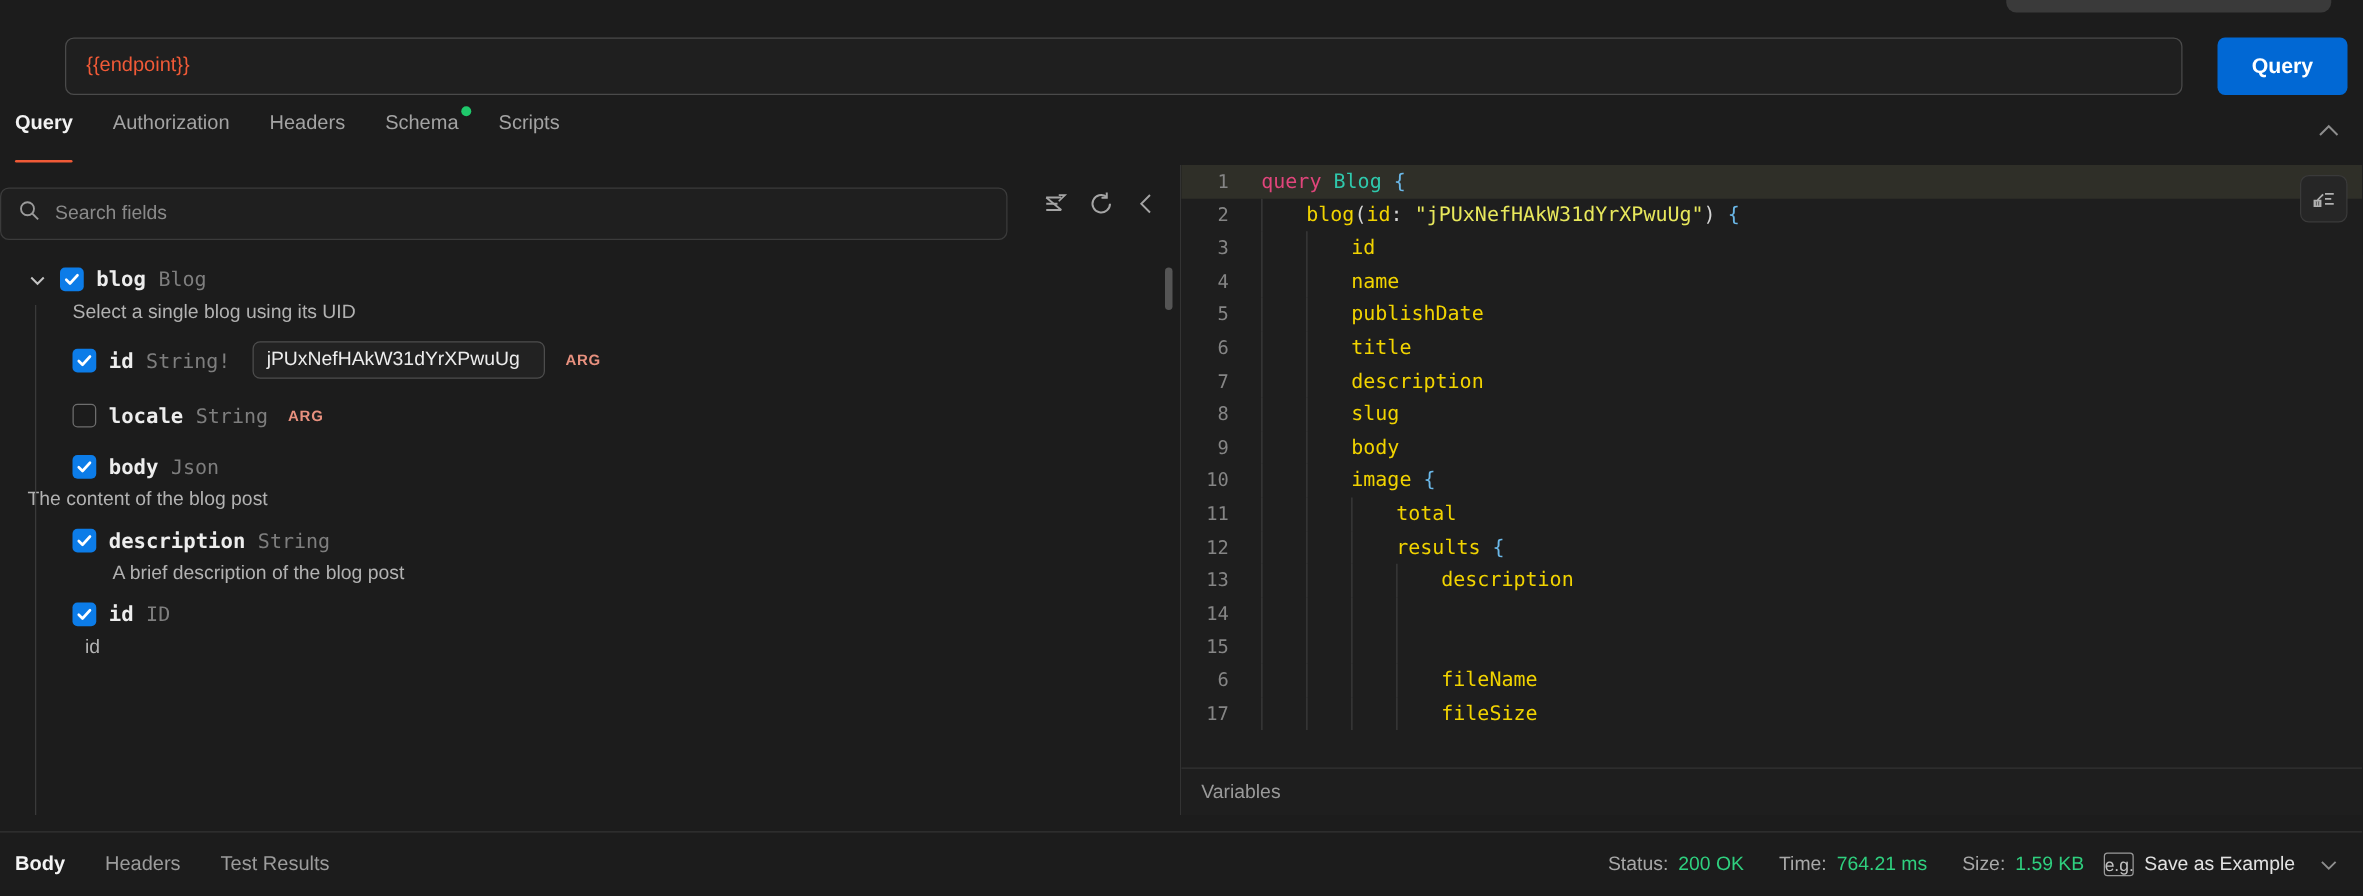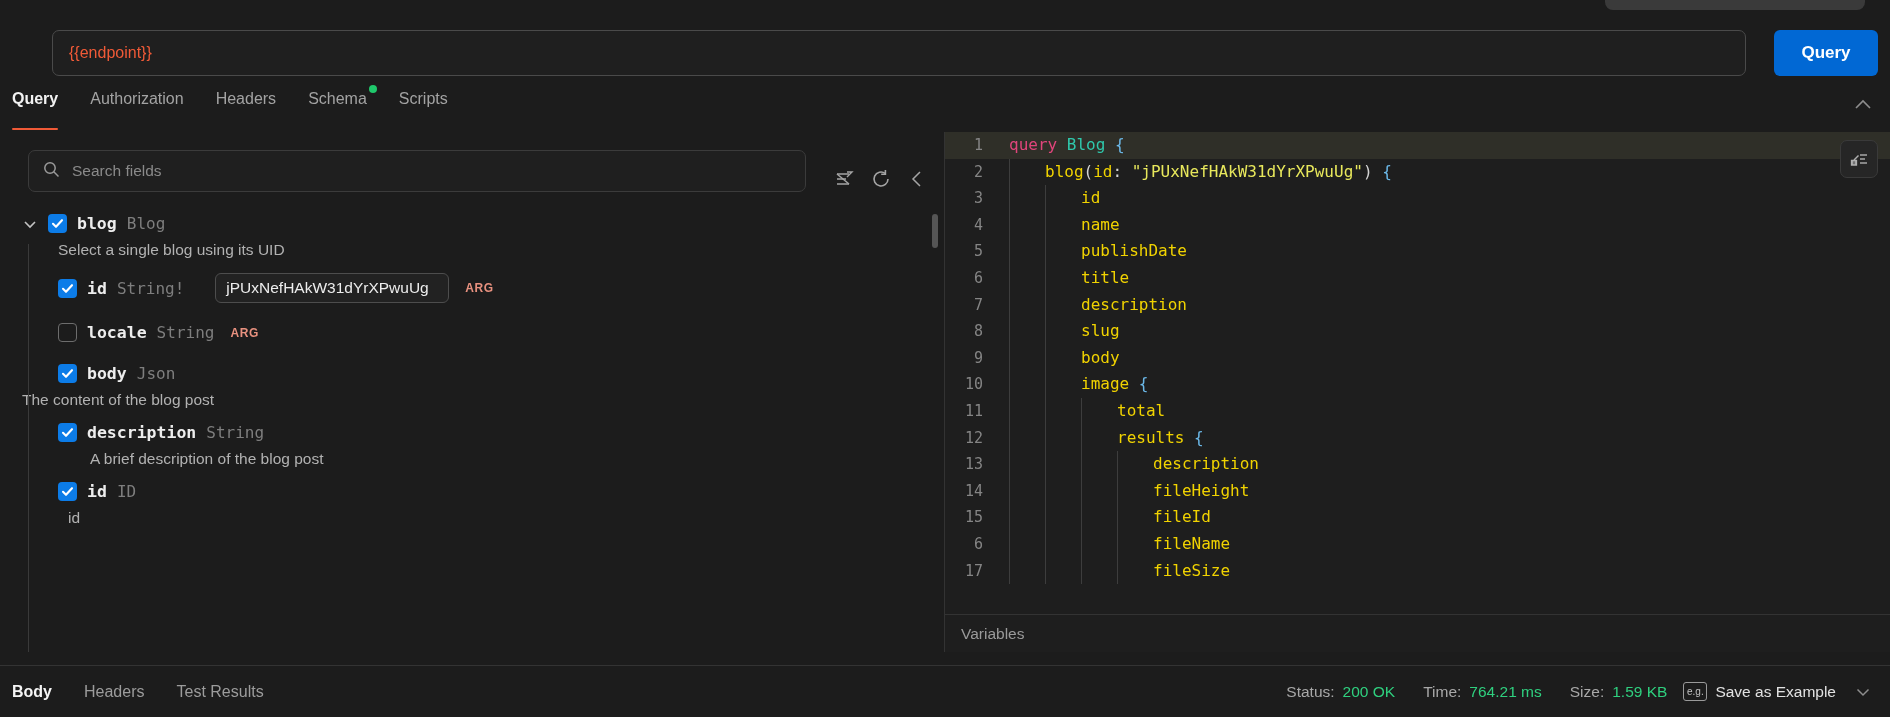--- a/index.html
+++ b/index.html
@@ -89,22 +89,22 @@
   }
 
   
   .fields-panel {
     width: 944px; flex: 0 0 944px;
     position: relative;
     background: #1c1c1c;
     overflow: hidden;
   }
   .search-row {
-    display: flex; align-items: flex-end;
-    padding: 18px 14px 0 28px;
+    display: flex; align-items: flex-start;
+    padding: 18px 14px 0 0;
     gap: 10px;
   }
   .search-box {
     flex: 1 1 auto; height: 42px;
     background: #1f1f1f;
     border: 1px solid #3b3b3b;
     border-radius: 7px;
     display: flex; align-items: center;
     padding: 0 14px; gap: 12px;
   }
@@ -153,21 +153,21 @@
     width: 1px; height: 460px; background: #3a3a3a;
   }
   .arg-input {
     height: 30px; min-width: 234px;
     background: #222222;
     border: 1px solid #4d4d4d; border-radius: 6px;
     color: #ededed; font-size: 15.5px;
     font-family: "Liberation Sans", sans-serif;
     padding: 0 10px;
     display: flex; align-items: center;
-    margin-left: 21px;
+    margin-left: 8px;
   }
   .panel-scroll {
     position: absolute; right: 6px; top: 82px;
     width: 6px; height: 34px;
     background: #555555; border-radius: 3px;
   }
 
   
   .editor-panel {
     flex: 1 1 auto; position: relative;
@@ -232,21 +232,21 @@
     gap: 8px; padding-right: 18px;
     font-size: 15.5px; white-space: nowrap;
   }
   .s-label { color: #a8a8a8; }
   .s-value { color: #2fd07f; }
   .s-gap { width: 12px; }
   .eg-icon {
     width: 24px; height: 19px;
     border: 1.4px solid #9a9a9a; border-radius: 3px;
     display: flex; align-items: center; justify-content: center;
-    font-size: 10px; color: #c2c2c2;
+    font-size: 14px; color: #c2c2c2;
     font-family: "Liberation Sans", sans-serif;
     margin-left: 8px;
   }
   .save-ex { color: #e2e2e2; font-size: 15.5px; cursor: pointer; }
 </style>
 </head>
 <body>
 
 <div class="top-stub"></div>
 
@@ -477,29 +477,27 @@
         <div class="cline">
           <div class="gutter">13</div>
           <div class="code" style="padding-left: 154px;"><span class="k-field">description</span></div>
           <div class="ind-guide" style="left: 64px;"></div>
           <div class="ind-guide" style="left: 100px;"></div>
           <div class="ind-guide" style="left: 136px;"></div>
           <div class="ind-guide" style="left: 172px;"></div>
         </div>
         <div class="cline">
           <div class="gutter">14</div>
-          <div class="code" style="padding-left: 154px;"><span class="k-field">fileHeight</span></div>
           <div class="ind-guide" style="left: 64px;"></div>
           <div class="ind-guide" style="left: 100px;"></div>
           <div class="ind-guide" style="left: 136px;"></div>
           <div class="ind-guide" style="left: 172px;"></div>
         </div>
         <div class="cline">
           <div class="gutter">15</div>
-          <div class="code" style="padding-left: 154px;"><span class="k-field">fileId</span></div>
           <div class="ind-guide" style="left: 64px;"></div>
           <div class="ind-guide" style="left: 100px;"></div>
           <div class="ind-guide" style="left: 136px;"></div>
           <div class="ind-guide" style="left: 172px;"></div>
         </div>
         <div class="cline">
           <div class="gutter">6</div>
           <div class="code" style="padding-left: 154px;"><span class="k-field">fileName</span></div>
           <div class="ind-guide" style="left: 64px;"></div>
           <div class="ind-guide" style="left: 100px;"></div>

